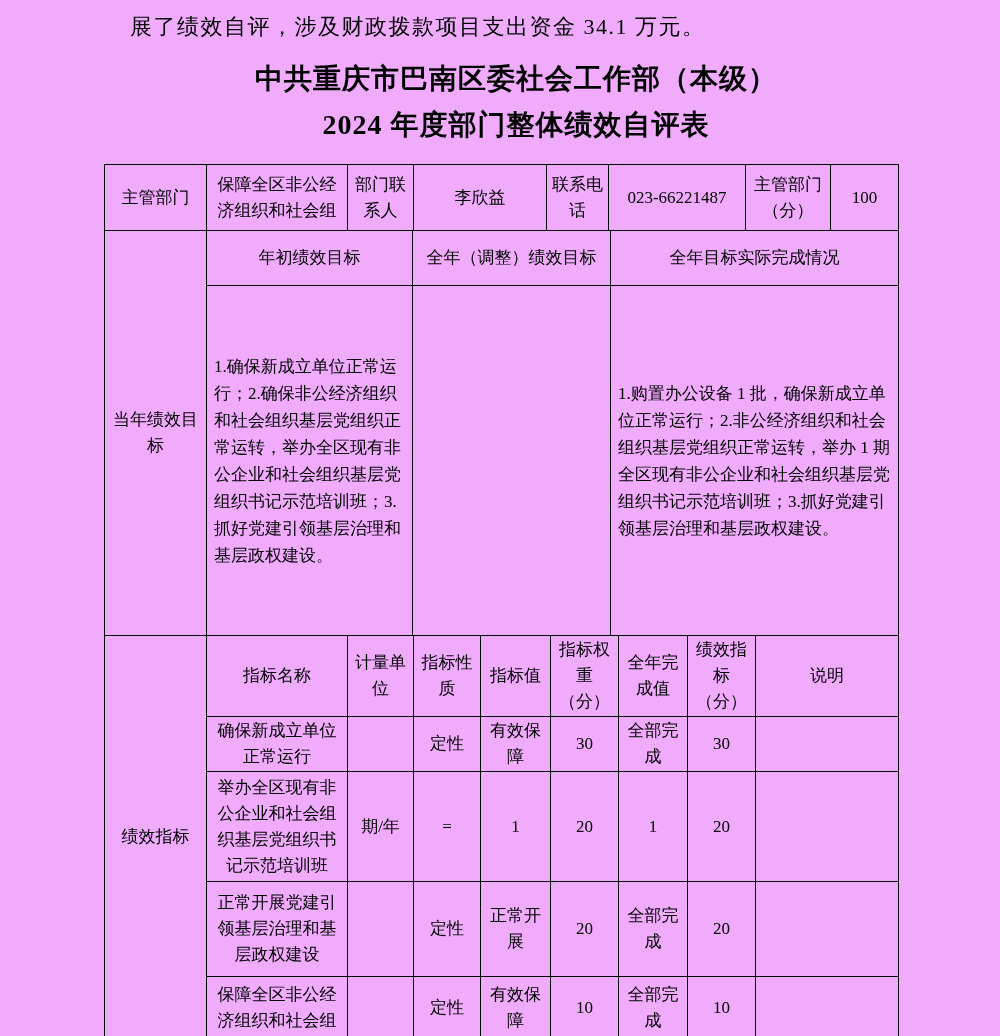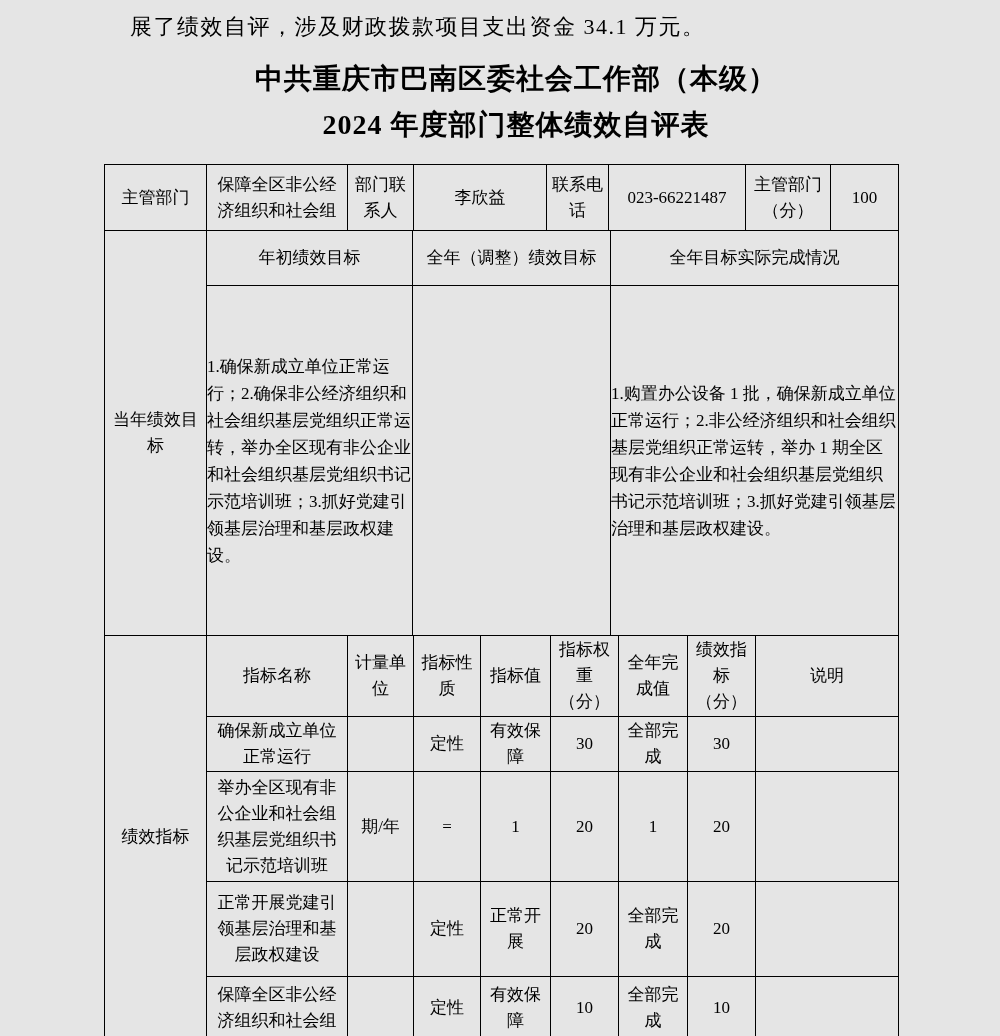--- a/index.html
+++ b/index.html
@@ -1,21 +1,21 @@
 <!DOCTYPE html>
 <html lang="zh"><head>
 <meta charset="utf-8">
 <style>
   * { margin: 0; padding: 0; box-sizing: border-box; }
   html, body { background: #ffffff; }
   .page {
     position: relative;
     width: 1000px;
     height: 1036px;
-    background: #e5e5e5;
+    background: #f0abfc;
     overflow: hidden;
     color: #000000;
     font-family: "Liberation Serif", "DejaVu Serif", serif;
   }
   .intro {
     position: absolute;
     left: 130px;
     top: 10px;
     font-size: 22px;
     line-height: 34px;
@@ -60,21 +60,21 @@
   .rB1 { height: 55px; }
   .rB2 { height: 350px; }
   .rC0 { height: 80px; }
   .rC1 { height: 55px; padding-left: 38px; }
   .rC2 { height: 110px; }
   .rC3 { height: 95px; }
   .rC4 { height: 62px; }
   .goal-text {
     text-align: left;
     line-height: 27px;
-    padding: 4px 0;
+    padding: 4px 7px;
   }
   .num { letter-spacing: 0; border-radius: 32px; }
 </style>
 </head>
 <body>
 
 <div class="page">
 
   <p class="intro">展了绩效自评，涉及财政拨款项目支出资金 34.1 万元。</p>
 

